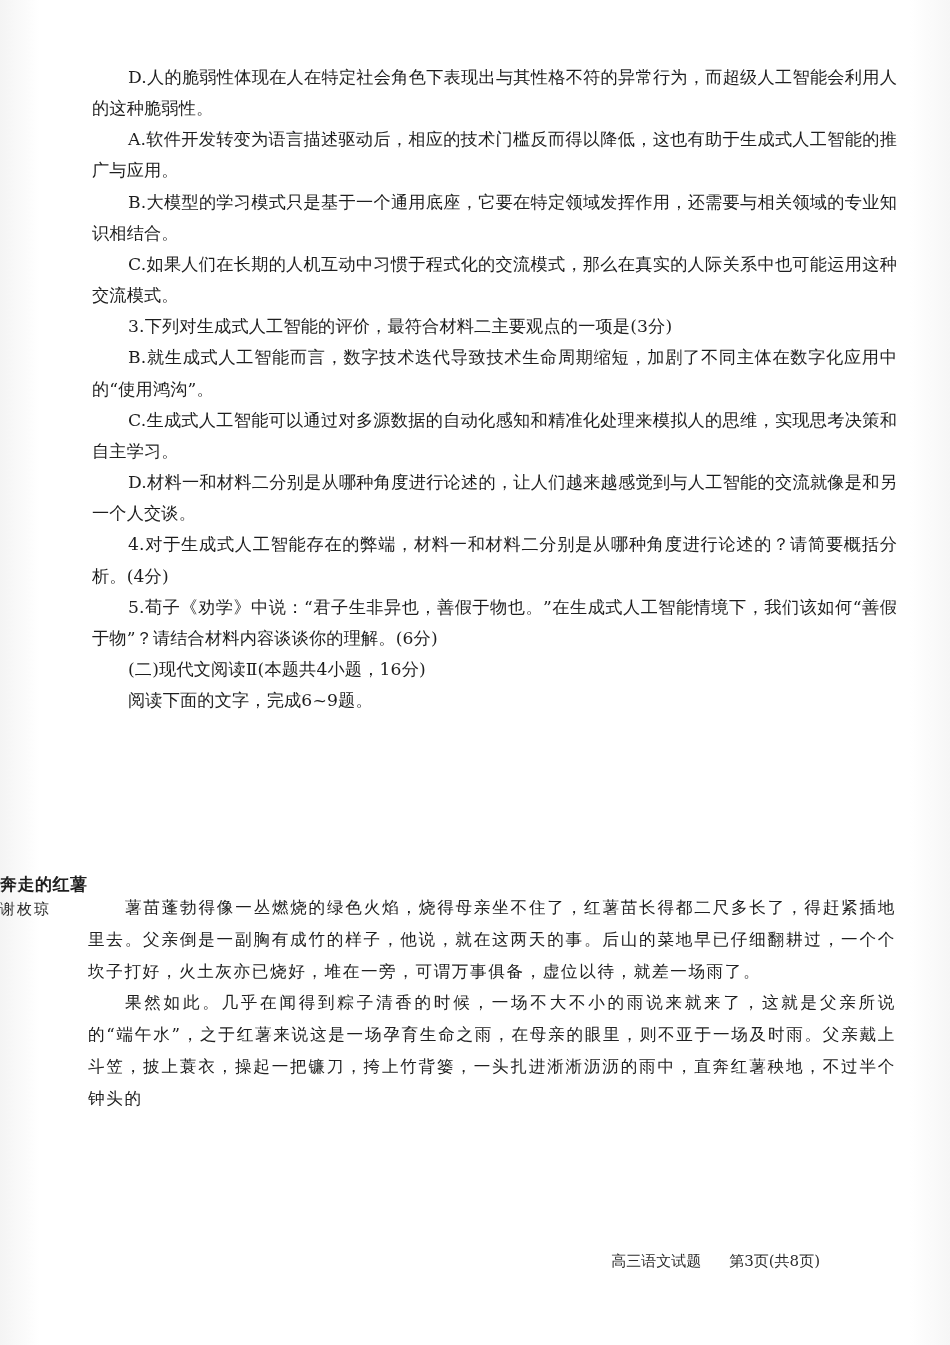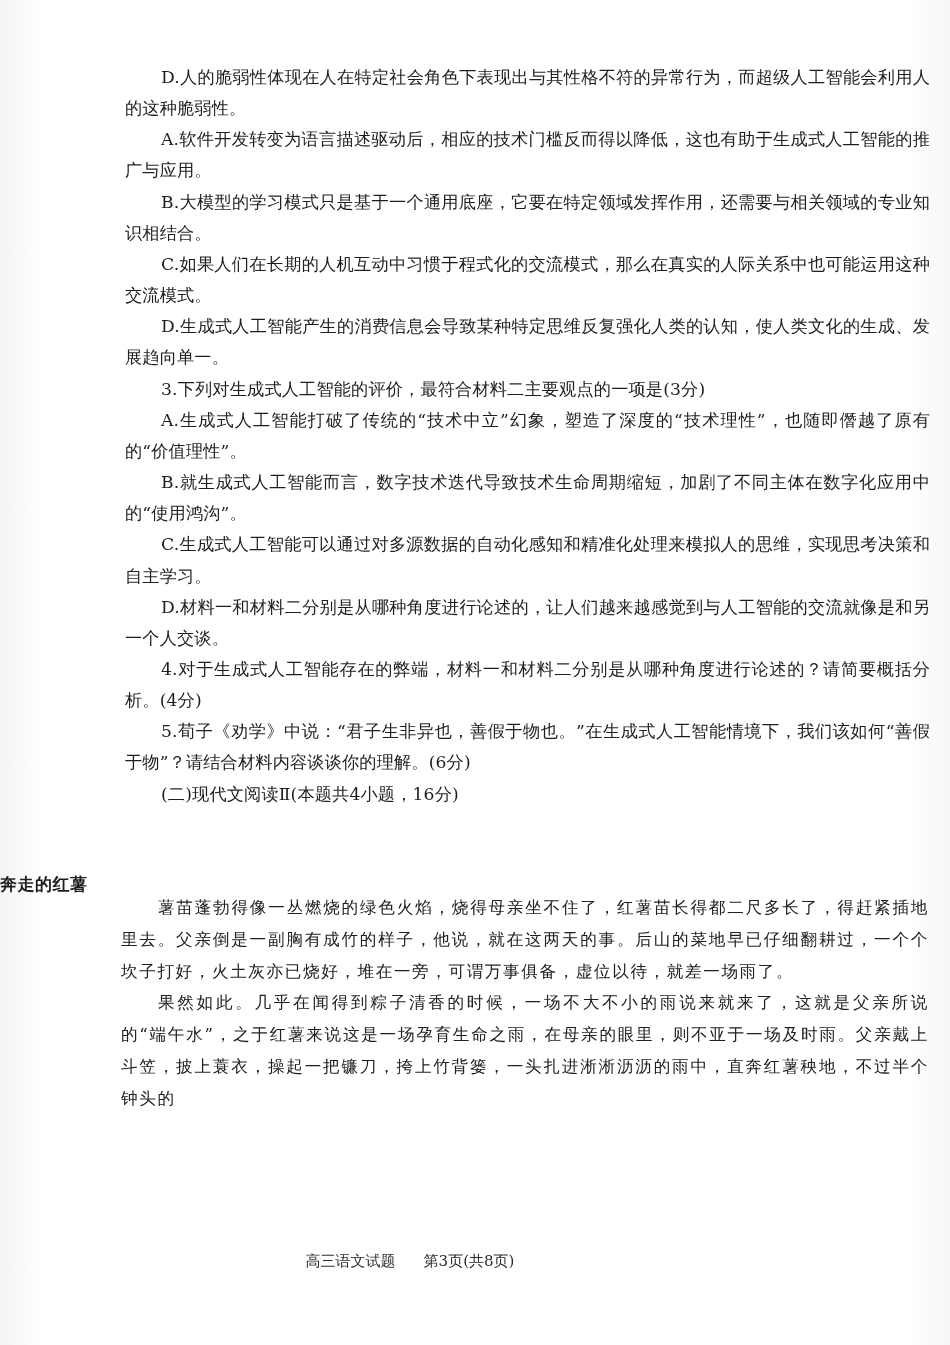--- a/index.html
+++ b/index.html
@@ -13,61 +13,60 @@
   .page {
     position: absolute; left: 0; top: 0; width: 950px; height: 1345px;
     background: linear-gradient(90deg, #f4f4f4 0px, #ffffff 40px, #ffffff 910px, #f6f6f6 950px);
   }
   .section {
     position: absolute;
     font-size: 17.2px;
     letter-spacing: 0.15px;
     text-align: justify;
     text-align-last: left;
-    margin-left: 33px;
   }
   .upper { left: 92px; top: 62px; width: 805px; line-height: 31.15px; }
   .upper p { margin: 0; text-indent: 36px; }
   .story-head { position: absolute; left: 0; width: 950px; text-align: left; }
   .title { top: 873px; font-size: 17px; font-weight: bold; letter-spacing: 0.5px; }
   .author { top: 900px; font-size: 15px; letter-spacing: 2px; color: #2a2a2a; }
   .story {
     left: 88px; top: 892px; width: 808px; line-height: 31.8px;
     font-size: 16.6px; letter-spacing: 1.6px; color: #202020;
   }
   .story p { margin: 0; text-indent: 37px; }
   .footer {
-    position: absolute; top: 1252px; left: 0; width: 820px; text-align: center;
+    position: absolute; top: 1252px; left: 0; width: 820px; text-align: right;
     font-size: 15px; color: #2a2a2a;
   }
   .footer span { display: inline-block; }
   .footer .gap { width: 28px; }
 </style>
 </head>
 <body>
 
 <div class="page">
 
   <div class="section upper">
     <p>D.人的脆弱性体现在人在特定社会角色下表现出与其性格不符的异常行为，而超级人工智能会利用人的这种脆弱性。</p>
     <p>A.软件开发转变为语言描述驱动后，相应的技术门槛反而得以降低，这也有助于生成式人工智能的推广与应用。</p>
     <p>B.大模型的学习模式只是基于一个通用底座，它要在特定领域发挥作用，还需要与相关领域的专业知识相结合。</p>
     <p>C.如果人们在长期的人机互动中习惯于程式化的交流模式，那么在真实的人际关系中也可能运用这种交流模式。</p>
-    <p>D.生成式人工智能产生的消费信息会导致某种特定思维反复强化人类的认知，使人类文化的生成、发展趋向单一。</p>
     <p>3.下列对生成式人工智能的评价，最符合材料二主要观点的一项是(3分)</p>
-    <p>A.生成式人工智能打破了传统的“技术中立”幻象，塑造了深度的“技术理性”，也随即僭越了原有的“价值理性”。</p>
     <p>B.就生成式人工智能而言，数字技术迭代导致技术生命周期缩短，加剧了不同主体在数字化应用中的“使用鸿沟”。</p>
     <p>C.生成式人工智能可以通过对多源数据的自动化感知和精准化处理来模拟人的思维，实现思考决策和自主学习。</p>
     <p>D.材料一和材料二分别是从哪种角度进行论述的，让人们越来越感觉到与人工智能的交流就像是和另一个人交谈。</p>
     <p>4.对于生成式人工智能存在的弊端，材料一和材料二分别是从哪种角度进行论述的？请简要概括分析。(4分)</p>
     <p>5.荀子《劝学》中说：“君子生非异也，善假于物也。”在生成式人工智能情境下，我们该如何“善假于物”？请结合材料内容谈谈你的理解。(6分)</p>
     <p>(二)现代文阅读Ⅱ(本题共4小题，16分)</p>
+    <p>阅读下面的文字，完成6~9题。</p>
   </div>
 
   <div class="story-head title">奔走的红薯</div>
+  <div class="story-head author">谢枚琼</div>
 
   <div class="section story">
     <p>薯苗蓬勃得像一丛燃烧的绿色火焰，烧得母亲坐不住了，红薯苗长得都二尺多长了，得赶紧插地里去。父亲倒是一副胸有成竹的样子，他说，就在这两天的事。后山的菜地早已仔细翻耕过，一个个坎子打好，火土灰亦已烧好，堆在一旁，可谓万事俱备，虚位以待，就差一场雨了。</p>
     <p>果然如此。几乎在闻得到粽子清香的时候，一场不大不小的雨说来就来了，这就是父亲所说的“端午水”，之于红薯来说这是一场孕育生命之雨，在母亲的眼里，则不亚于一场及时雨。父亲戴上斗笠，披上蓑衣，操起一把镰刀，挎上竹背篓，一头扎进淅淅沥沥的雨中，直奔红薯秧地，不过半个钟头的</p>
   </div>
 
   <div class="footer">
     <span>高三语文试题</span><span class="gap"></span><span>第3页(共8页)</span>
   </div>
 

